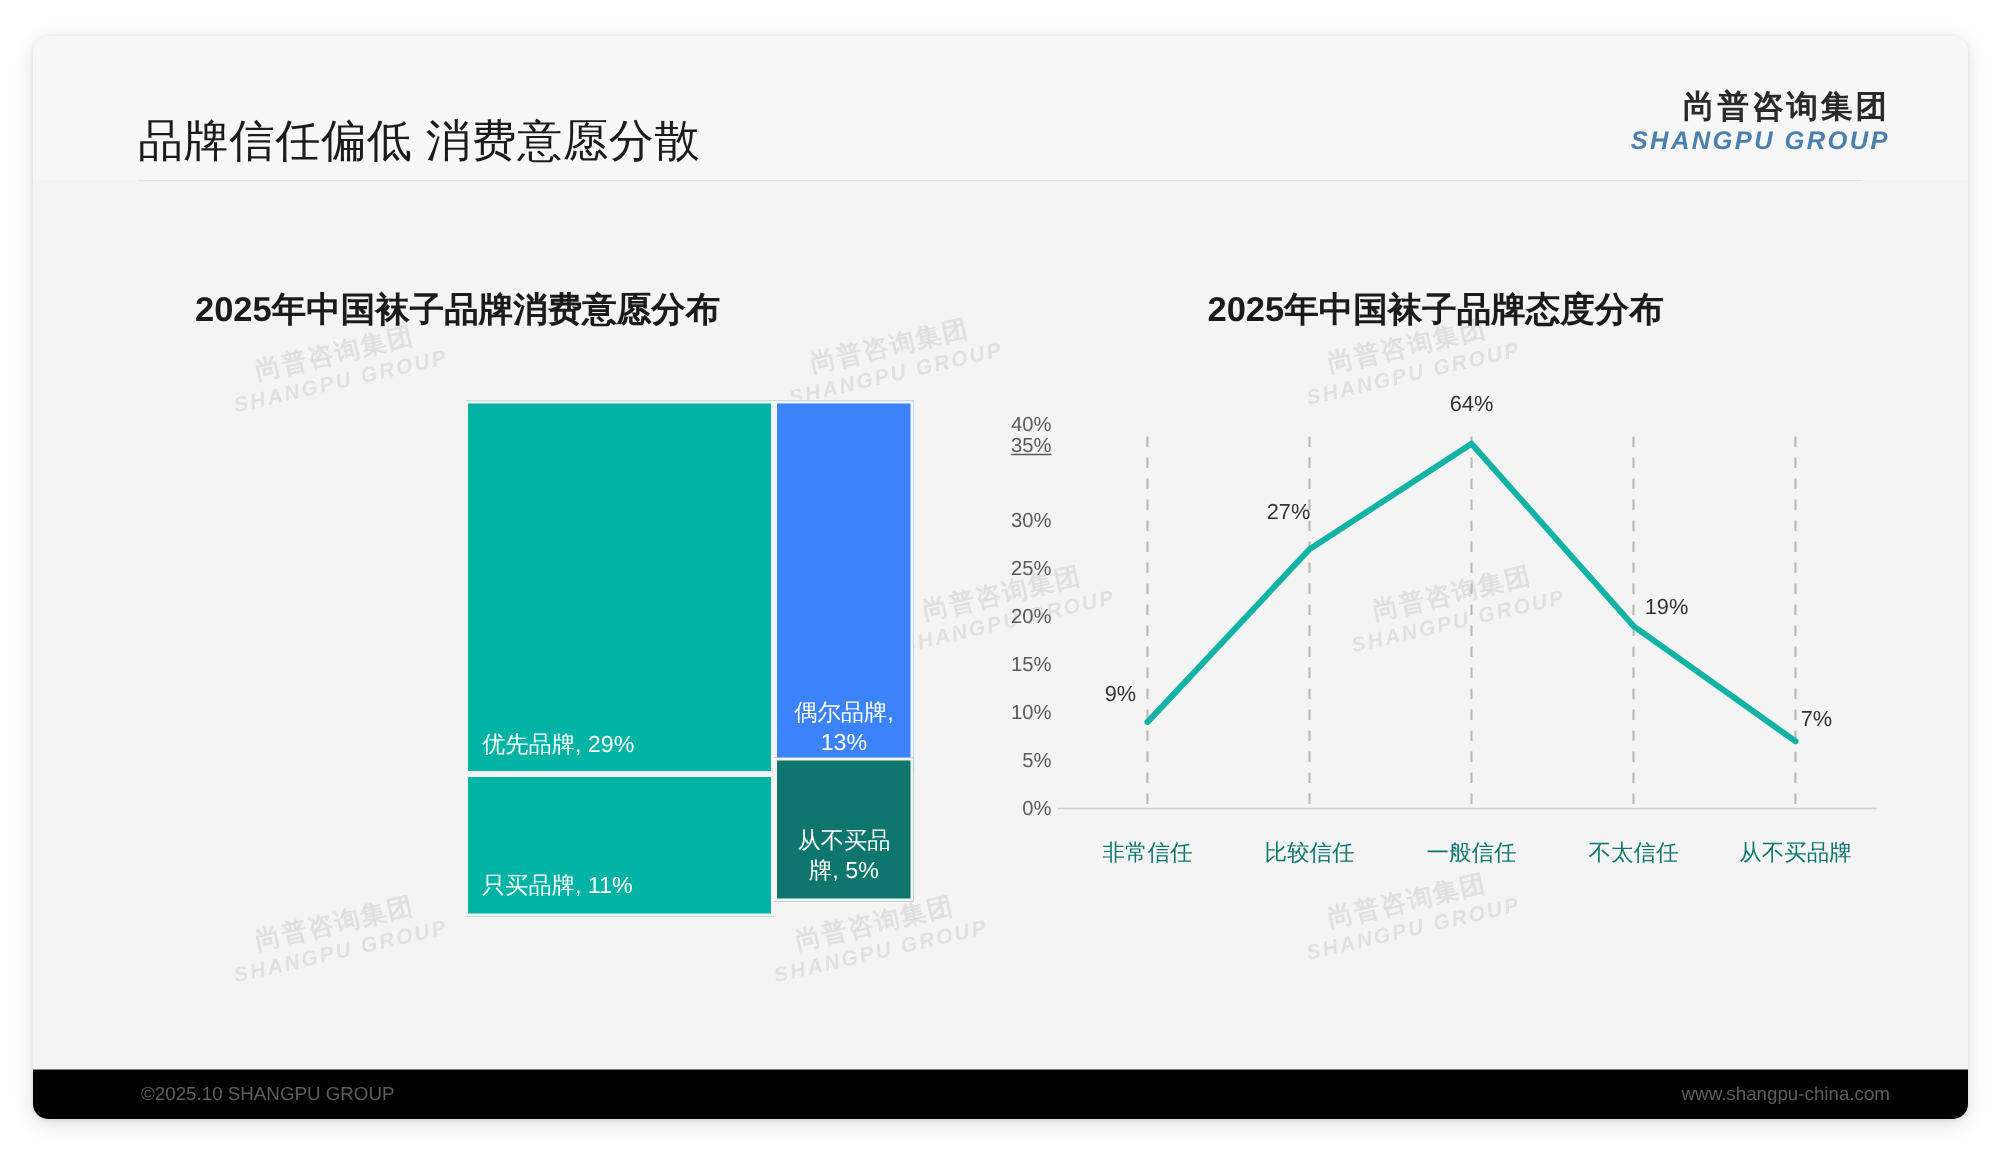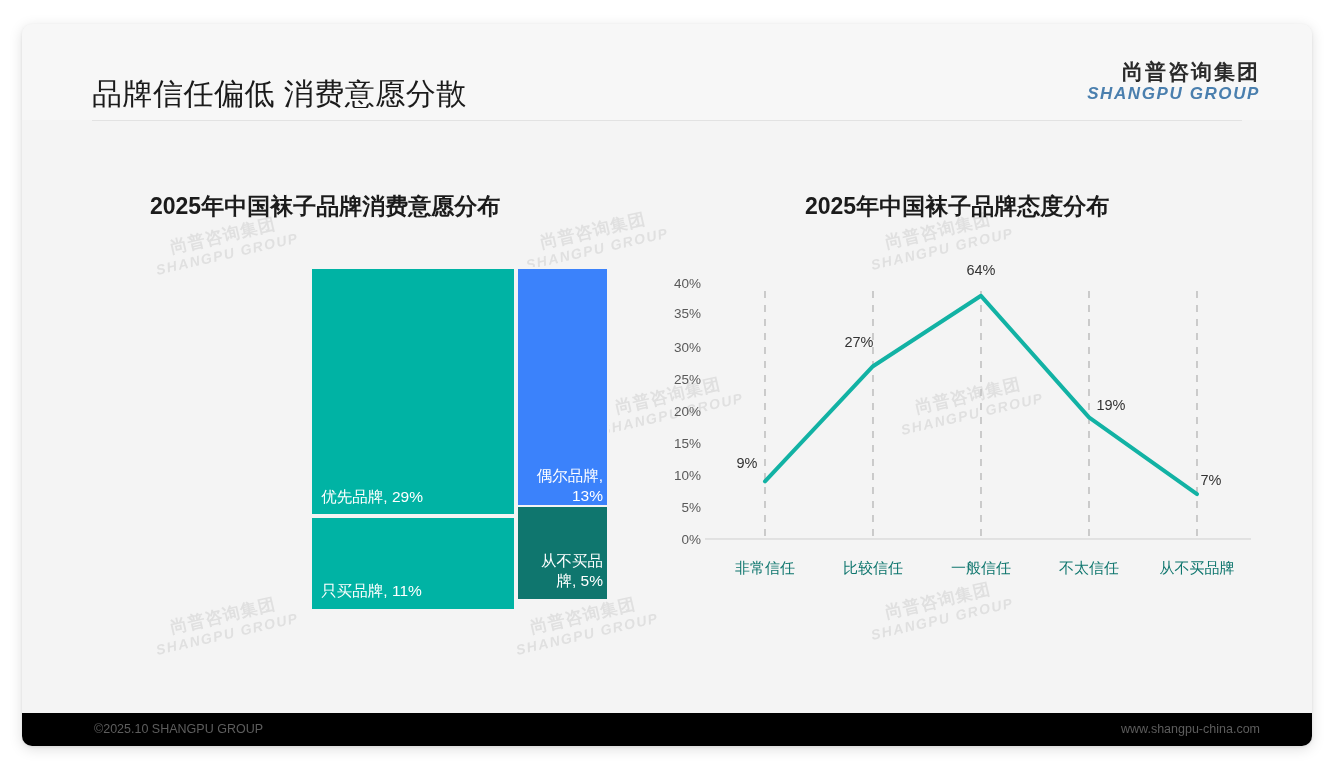--- a/index.html
+++ b/index.html
@@ -85,21 +85,21 @@
     background: #f4f4f4;
   }
 
   .chart-title {
     position: absolute;
     font-size: 23px;
     font-weight: bold;
     color: #1b1b1b;
     white-space: nowrap;
   }
-  #title-left { left: 128px; top: 70px; }
+  #title-left { left: 108px; top: 70px; }
   #title-right { left: 783px; top: 70px; }
 
   
   .wm {
     position: absolute;
     color: #d9d9d9;
     font-weight: bold;
     transform: rotate(-13deg);
     opacity: 0.72;
     pointer-events: none;
@@ -126,21 +126,21 @@
   }
   .tm-label {
     position: absolute;
     left: 9px;
     right: 6px;
     bottom: 8px;
     color: #ffffff;
     font-size: 15.5px;
     line-height: 1.28;
   }
-  .tm-label.center { text-align: right; left: 4px; right: 4px; margin-top: 24px; }
+  .tm-label.center { text-align: center; left: 4px; right: 4px; margin-top: 24px; }
 
   
   .linechart {
     position: absolute;
     left: 627px;
     top: 140px;
     width: 620px;
     height: 350px;
   }
   .yaxis-label {
@@ -264,21 +264,21 @@
 
     <div class="linechart">
       <div id="y-axis">
           <div class="yaxis-label" style="top: 278px; right: 568px;">0%</div>
           <div class="yaxis-label" style="top: 246px; right: 568px;">5%</div>
           <div class="yaxis-label" style="top: 214px; right: 568px;">10%</div>
           <div class="yaxis-label" style="top: 182px; right: 568px;">15%</div>
           <div class="yaxis-label" style="top: 150px; right: 568px;">20%</div>
           <div class="yaxis-label" style="top: 118px; right: 568px;">25%</div>
           <div class="yaxis-label" style="top: 86px; right: 568px;">30%</div>
-          <div class="yaxis-label" style="top: 52px; right: 568px;">35%</div>
+          <div class="yaxis-label" style="top: 36px; right: 568px; text-decoration: underline;">35%</div>
           <div class="yaxis-label" style="top: 22px; right: 568px;">40%</div>
         </div>
       <svg id="plot-svg" width="620" height="350" style="position:absolute; left:0; top:0; overflow:visible;">
           <line x1="116" x2="116" y1="30" y2="278" stroke="#b9b9b9" stroke-width="1.4" stroke-dasharray="7 7"></line>
           <line x1="224" x2="224" y1="30" y2="278" stroke="#b9b9b9" stroke-width="1.4" stroke-dasharray="7 7"></line>
           <line x1="332" x2="332" y1="30" y2="278" stroke="#b9b9b9" stroke-width="1.4" stroke-dasharray="7 7"></line>
           <line x1="440" x2="440" y1="30" y2="278" stroke="#b9b9b9" stroke-width="1.4" stroke-dasharray="7 7"></line>
           <line x1="548" x2="548" y1="30" y2="278" stroke="#b9b9b9" stroke-width="1.4" stroke-dasharray="7 7"></line>
           <line x1="56" x2="602" y1="278" y2="278" stroke="#cfcfcf" stroke-width="1"></line>
           <polyline points="116,220.4 224,105.19999999999999 332,34.80000000000001 440,156.4 548,233.2" fill="none" stroke="#12B2A4" stroke-width="4" stroke-linejoin="round" stroke-linecap="round"></polyline>

